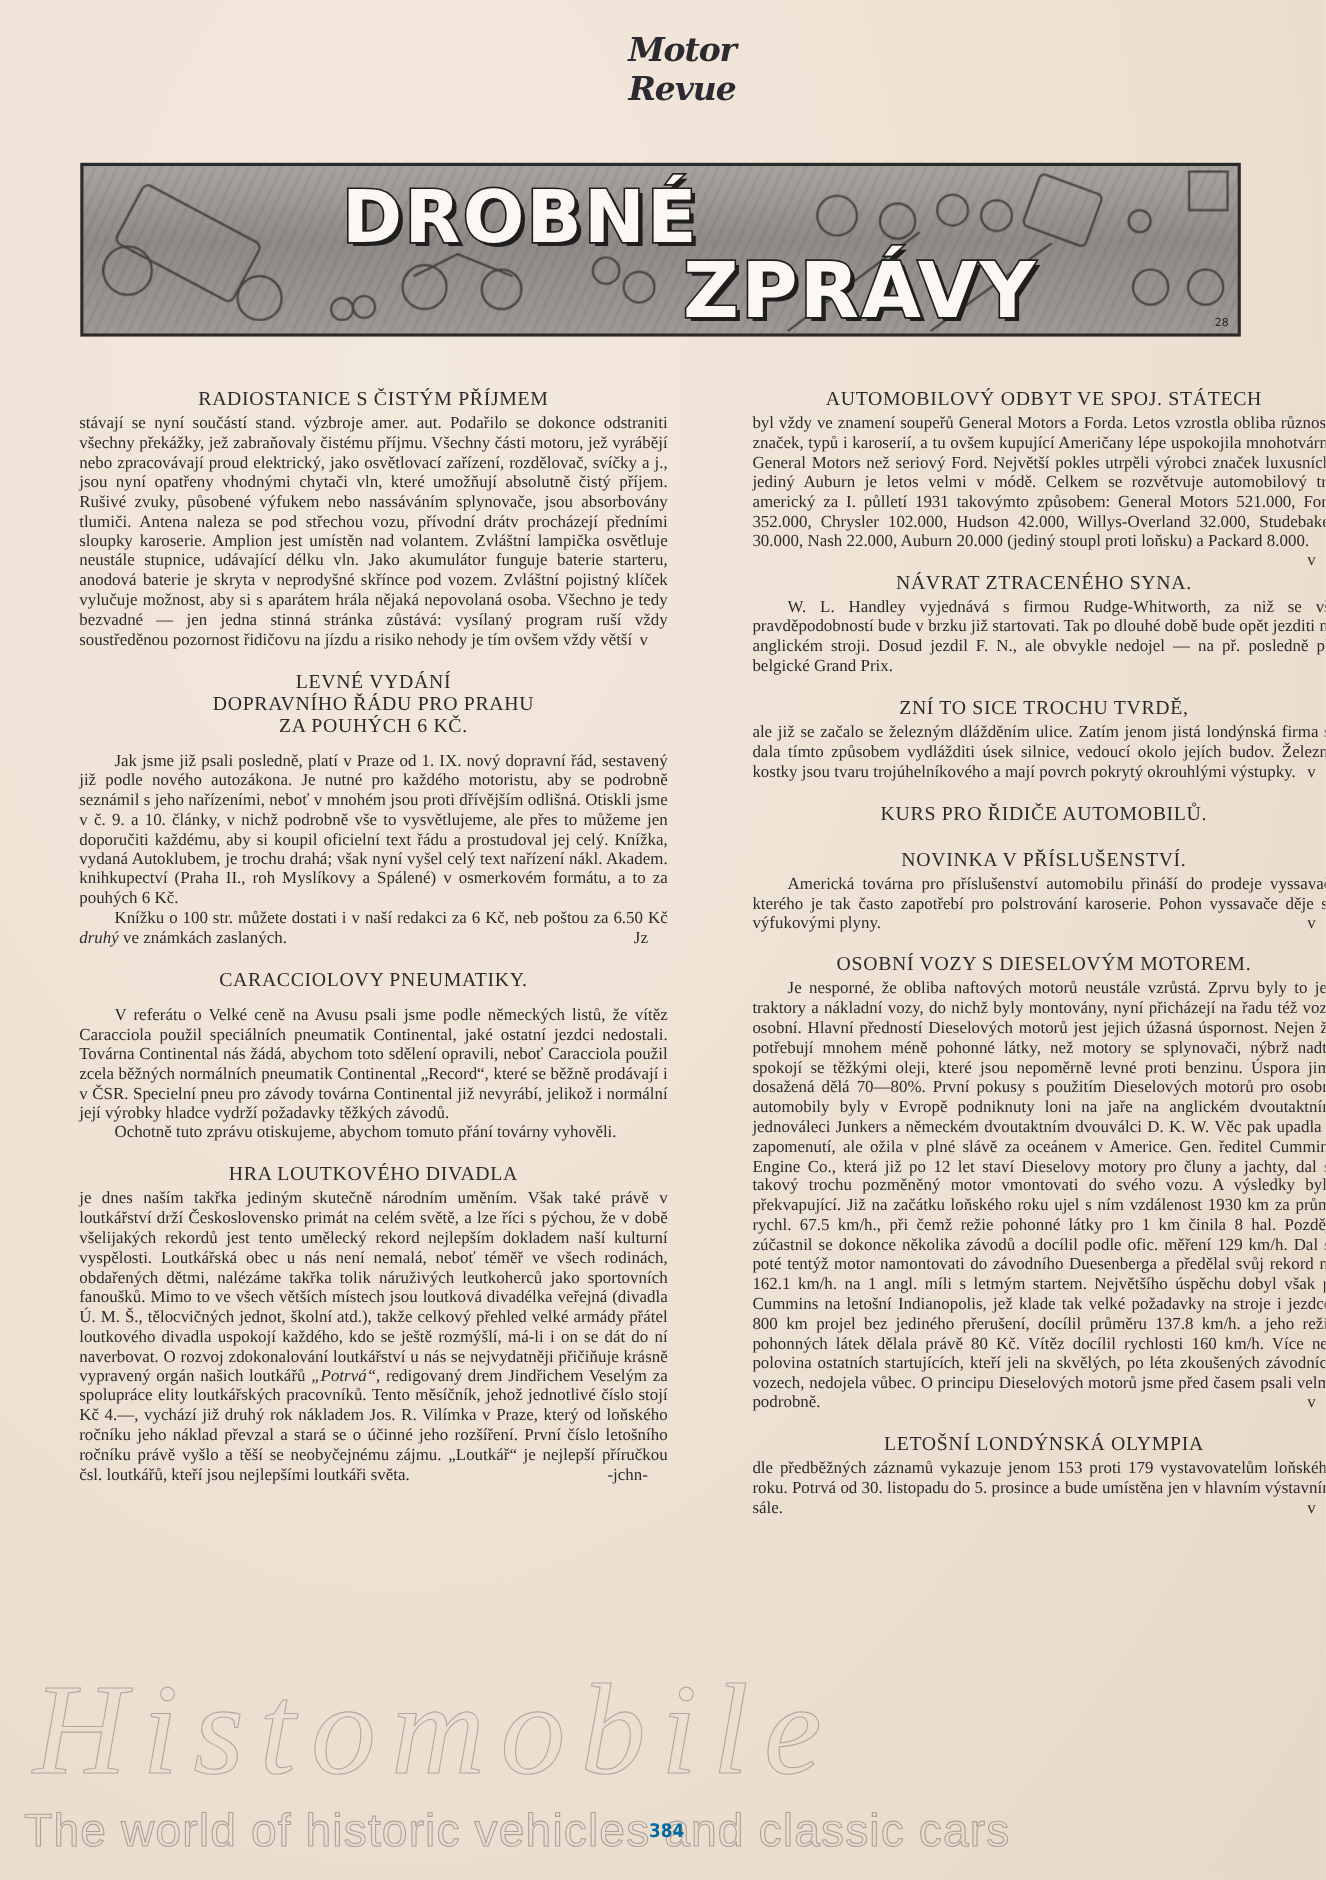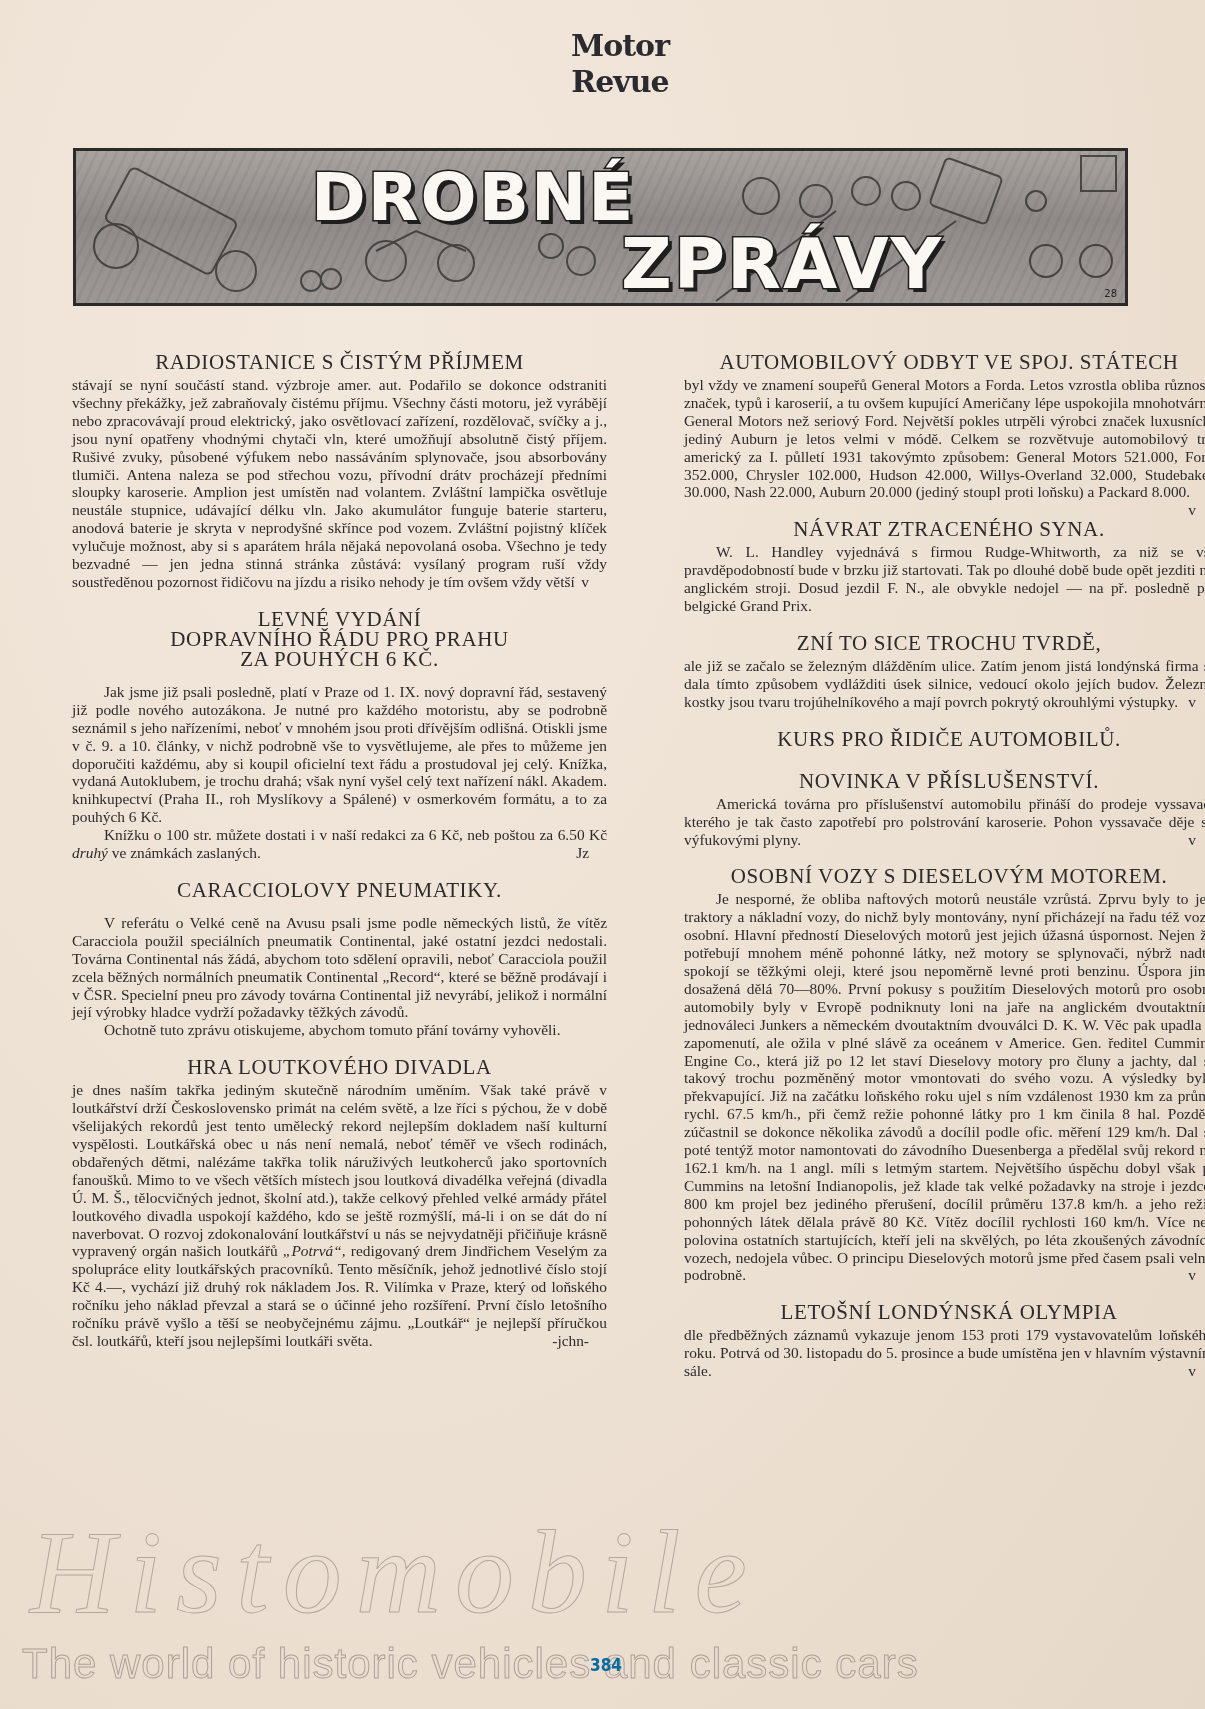--- a/index.html
+++ b/index.html
@@ -5,21 +5,21 @@
   html, body { margin: 0; padding: 0; }
   body {
     width: 1205px; height: 1709px; overflow: hidden; position: relative;
     background: #efe3d6;
     background-image: radial-gradient(ellipse at 30% 20%, #f3e8dc 0%, #ece0d2 60%, #e6d8c8 100%);
     font-family: "Liberation Serif", "DejaVu Serif", serif;
     color: #2d2a2b;
   }
   .logo {
     position: absolute; left: 560px; top: 28px; width: 120px; text-align: center;
-    font-family: "DejaVu Serif", serif; font-weight: bold;
+    font-family: "DejaVu Serif", serif; font-style: italic; font-weight: bold;
     color: #2a2a30; line-height: 36px; font-size: 30px; letter-spacing: -1px;
   }
   .logo .l2 { display: block; }
   .banner {
     position: absolute; left: 73px; top: 148px; width: 1055px; height: 158px;
     border: 3px solid #2a2a2a; box-sizing: border-box;
     background:
       repeating-linear-gradient(115deg, rgba(0,0,0,0.05) 0 3px, rgba(0,0,0,0) 3px 9px),
       linear-gradient(180deg, #a9a3a0 0%, #8f8a88 45%, #9e9895 100%);
     overflow: hidden;
@@ -31,21 +31,21 @@
     text-shadow: 4px 4px 0 #1e1e1e; letter-spacing: 2px;
   }
   .banner .t1 { left: 235px; top: 8px; font-size: 66px; }
   .banner .t2 { left: 545px; top: 72px; font-size: 70px; }
   .banner .sig { position: absolute; right: 8px; bottom: 4px; font-size: 10px; color: #222; font-family: "DejaVu Sans", sans-serif; }
 
   .col { position: absolute; top: 352px; font-size: 15.4px; line-height: 17.9px; text-align: justify; }
   .col.left { left: 72px; width: 535px; }
   .col.right { left: 642px; width: 530px; top: 352px; margin-left: 42px; }
   .head {
-    text-align: center; font-size: 21px; letter-spacing: 0.6px; margin: 0 0 4px 0;
+    text-align: center; font-size: 18px; letter-spacing: 0.6px; margin: 0 0 4px 0;
     text-transform: uppercase; line-height: 20px;
   }
   .para { margin: 0; text-indent: 0; }
   .para.ind { text-indent: 32px; }
   .sign { float: right; margin-right: 18px; }
   em { font-style: italic; }
   .gap { height: 18px; }
   .gap-s { height: 10px; }
   .pageno {
     position: absolute; left: 590px; top: 1655px; font-size: 17px; font-weight: bold; color: #0369a1;

